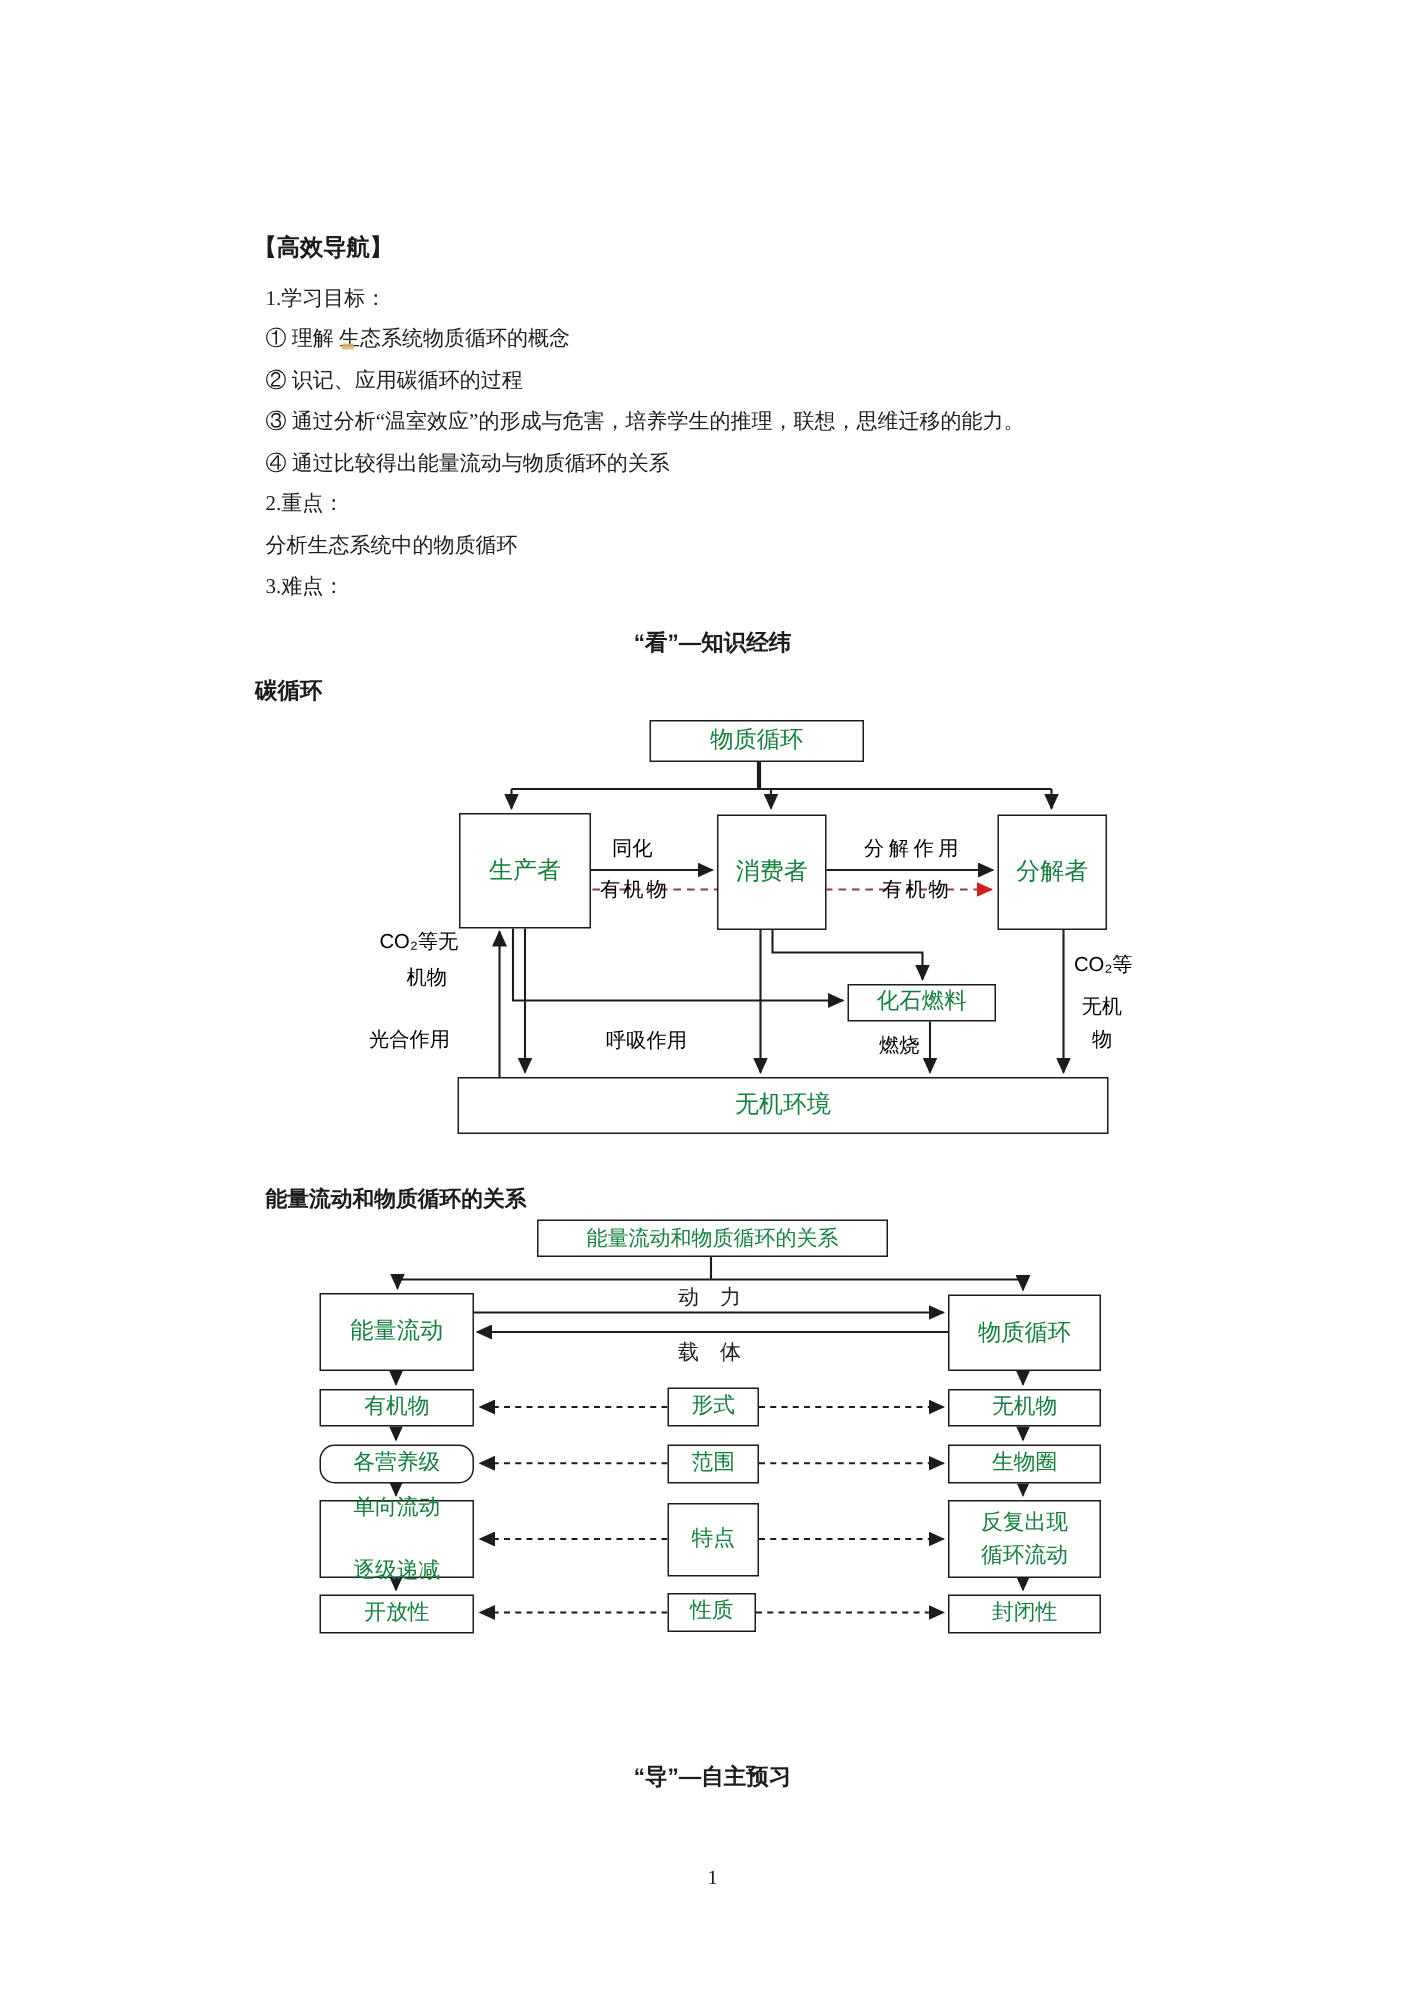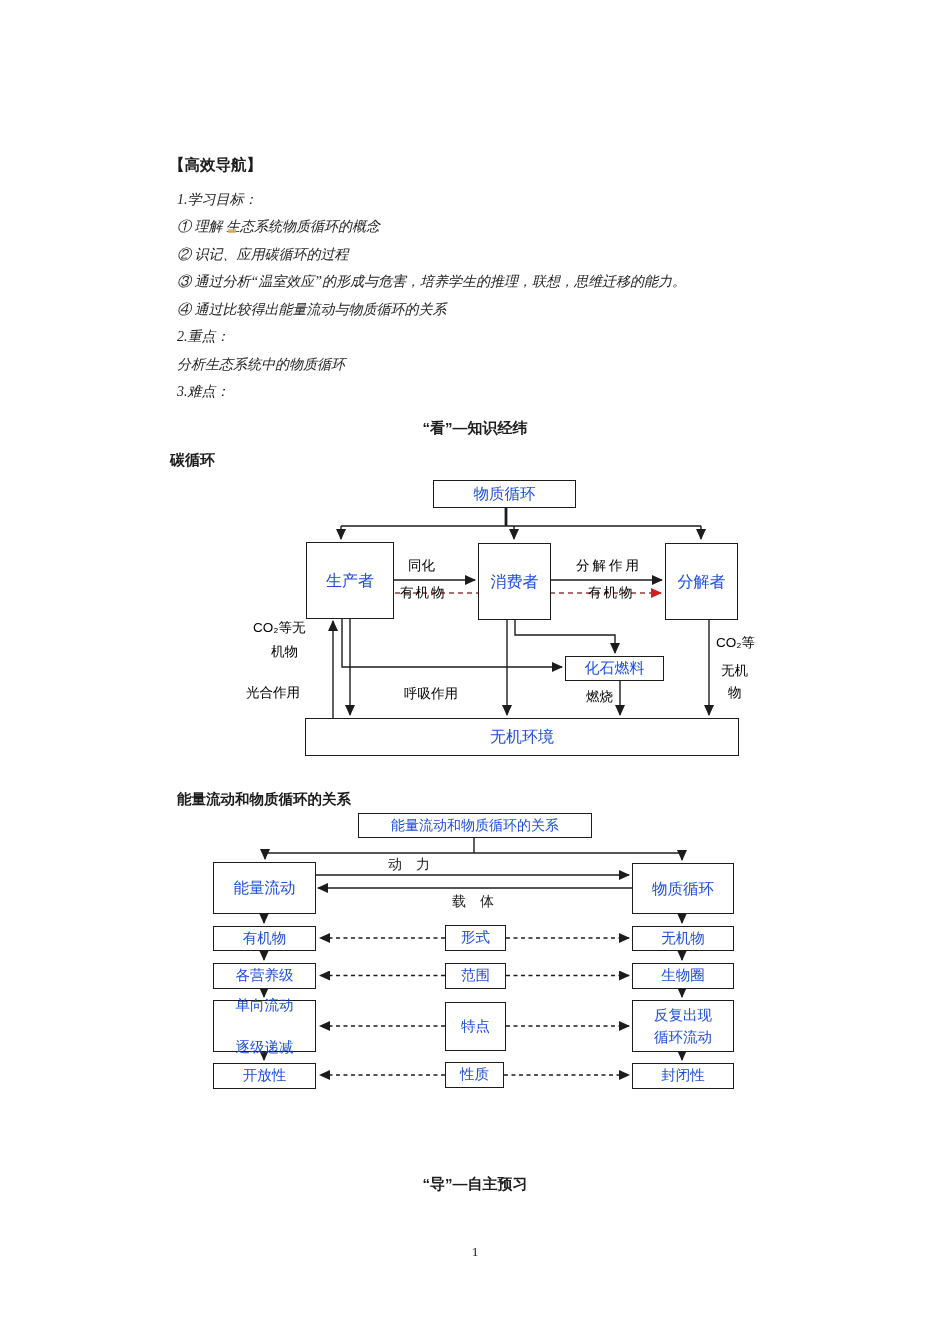--- a/index.html
+++ b/index.html
@@ -4,21 +4,21 @@
 <style>
   html,body{margin:0;padding:0;background:#888;}
   #page{position:relative;width:950px;height:1344px;background:#ffffff;overflow:hidden;
         font-family:"Liberation Sans","DejaVu Sans",sans-serif;color:#1c1c1c;}
   .abs{position:absolute;}
   .serif{font-family:"Liberation Serif","DejaVu Serif",serif;}
   .bold{font-weight:bold;}
   .ctr{left:0;width:950px;text-align:center;}
   .b{position:absolute;box-sizing:border-box;border:1.4px solid #1c1c1c;background:#fff;
      display:flex;align-items:center;justify-content:center;text-align:center;
-     color:#1d4ed8;line-height:1.5;}
+     color:#15803d;line-height:1.5;}
   .col{flex-direction:column;line-height:1.55;}
   .lab{position:absolute;white-space:nowrap;color:#000000;font-size:13.5px;}
   #overlay{position:absolute;left:0;top:0;pointer-events:none;}
   .navlines div{font-size:14px;line-height:27.45px;white-space:nowrap;}
   #artifact{position:absolute;left:228px;top:229px;width:8px;height:4px;background:#d9b36a;opacity:.85;}
 </style>
 </head>
 <body>
 
 <div id="page">
@@ -73,21 +73,21 @@
         <path d="M445,1026 L320,1026" marker-end="url(#mb)"></path>
         <path d="M506,1026 L629,1026" marker-end="url(#mb)"></path>
         <path d="M445,1075 L320,1075" marker-end="url(#mb)"></path>
         <path d="M504,1075 L629,1075" marker-end="url(#mb)"></path>
       </g>
     </g>
   </svg>
 
   <div class="abs bold" style="left:169px;top:155px;font-size:15.5px;">【高效导航】</div>
 
-  <div class="abs serif navlines" style="left:177px;top:186px;font-style:italic;">
+  <div class="abs serif navlines" style="left:177px;top:186px;">
     <div>1.学习目标：</div>
     <div>① 理解 生态系统物质循环的概念</div>
     <div>② 识记、应用碳循环的过程</div>
     <div>③ 通过分析“温室效应”的形成与危害，培养学生的推理，联想，思维迁移的能力。</div>
     <div>④ 通过比较得出能量流动与物质循环的关系</div>
     <div>2.重点：</div>
     <div>分析生态系统中的物质循环</div>
     <div>3.难点：</div>
   </div>
   <div id="artifact"></div>
@@ -114,28 +114,28 @@
   <div class="lab" style="left:716px;top:634px;">CO₂等</div>
   <div class="lab" style="left:721px;top:662px;">无机</div>
   <div class="lab" style="left:728px;top:684px;">物</div>
 
   <div class="abs bold" style="left:177px;top:790px;font-size:14.5px;">能量流动和物质循环的关系</div>
 
   <div class="b" style="left:358px;top:813px;width:234px;height:25px;font-size:14px;">能量流动和物质循环的关系</div>
   <div class="b" style="left:213px;top:862px;width:103px;height:52px;font-size:15.5px;">能量流动</div>
   <div class="b" style="left:632px;top:863px;width:102px;height:51px;font-size:15.5px;">物质循环</div>
 
-  <div class="abs" style="left:388px;top:856px;width:170px;text-align:left;font-size:14px;">动　力</div>
+  <div class="abs" style="left:388px;top:856px;width:170px;text-align:center;font-size:14px;">动　力</div>
   <div class="abs" style="left:388px;top:893px;width:170px;text-align:center;font-size:14px;">载　体</div>
 
   <div class="b" style="left:213px;top:926px;width:103px;height:25px;font-size:14.5px;">有机物</div>
   <div class="b" style="left:445px;top:925px;width:61px;height:26px;font-size:14.5px;">形式</div>
   <div class="b" style="left:632px;top:926px;width:102px;height:25px;font-size:14.5px;">无机物</div>
 
-  <div class="b" style="left:213px;top:963px;width:103px;height:26px;font-size:14.5px;">各营养级</div>
+  <div class="b" style="left:213px;top:963px;width:103px;height:26px;font-size:14.5px;border-radius:10px;">各营养级</div>
   <div class="b" style="left:445px;top:963px;width:61px;height:26px;font-size:14.5px;">范围</div>
   <div class="b" style="left:632px;top:963px;width:102px;height:26px;font-size:14.5px;">生物圈</div>
 
   <div class="b col" style="left:213px;top:1000px;width:103px;height:52px;font-size:14.5px;gap:20px;">
     <span>单向流动</span>
     <span>逐级递减</span>
   </div>
   <div class="b" style="left:445px;top:1002px;width:61px;height:49px;font-size:14.5px;">特点</div>
   <div class="b col" style="left:632px;top:1000px;width:102px;height:52px;font-size:14.5px;">
     <span>反复出现</span>

